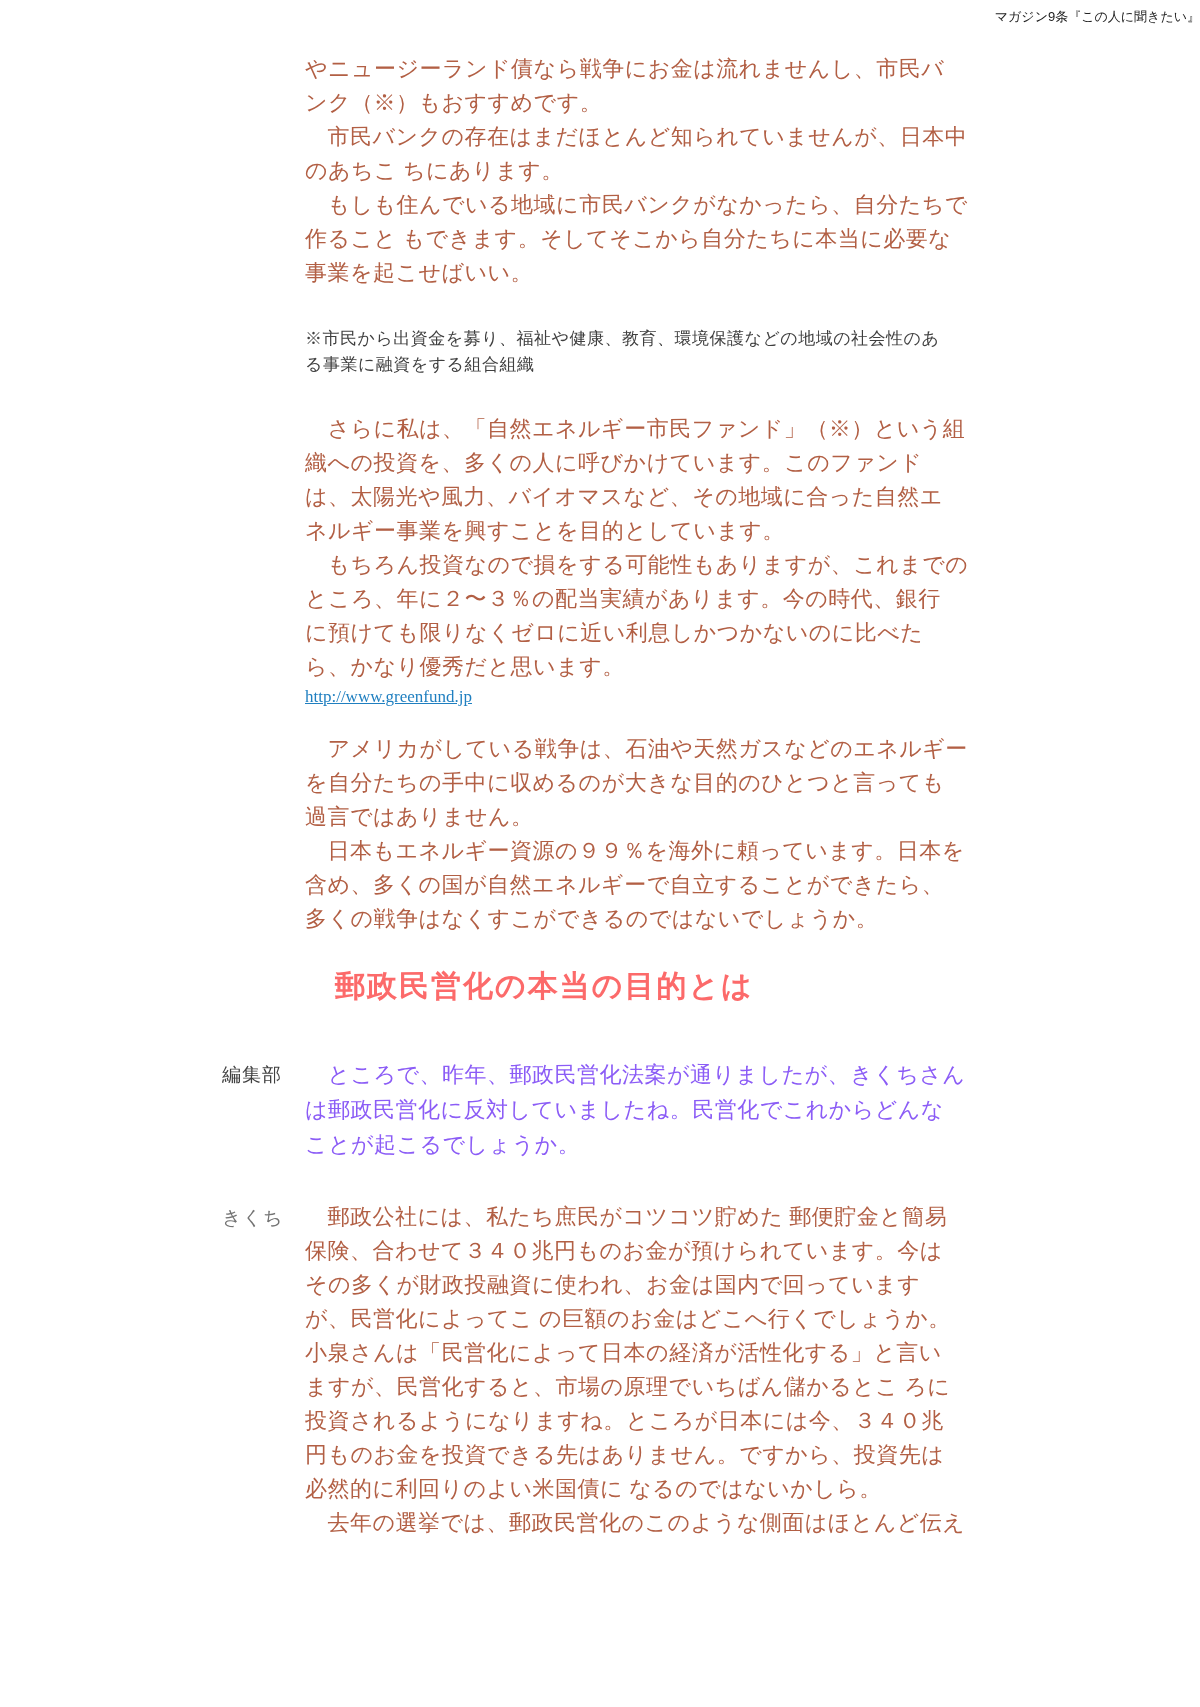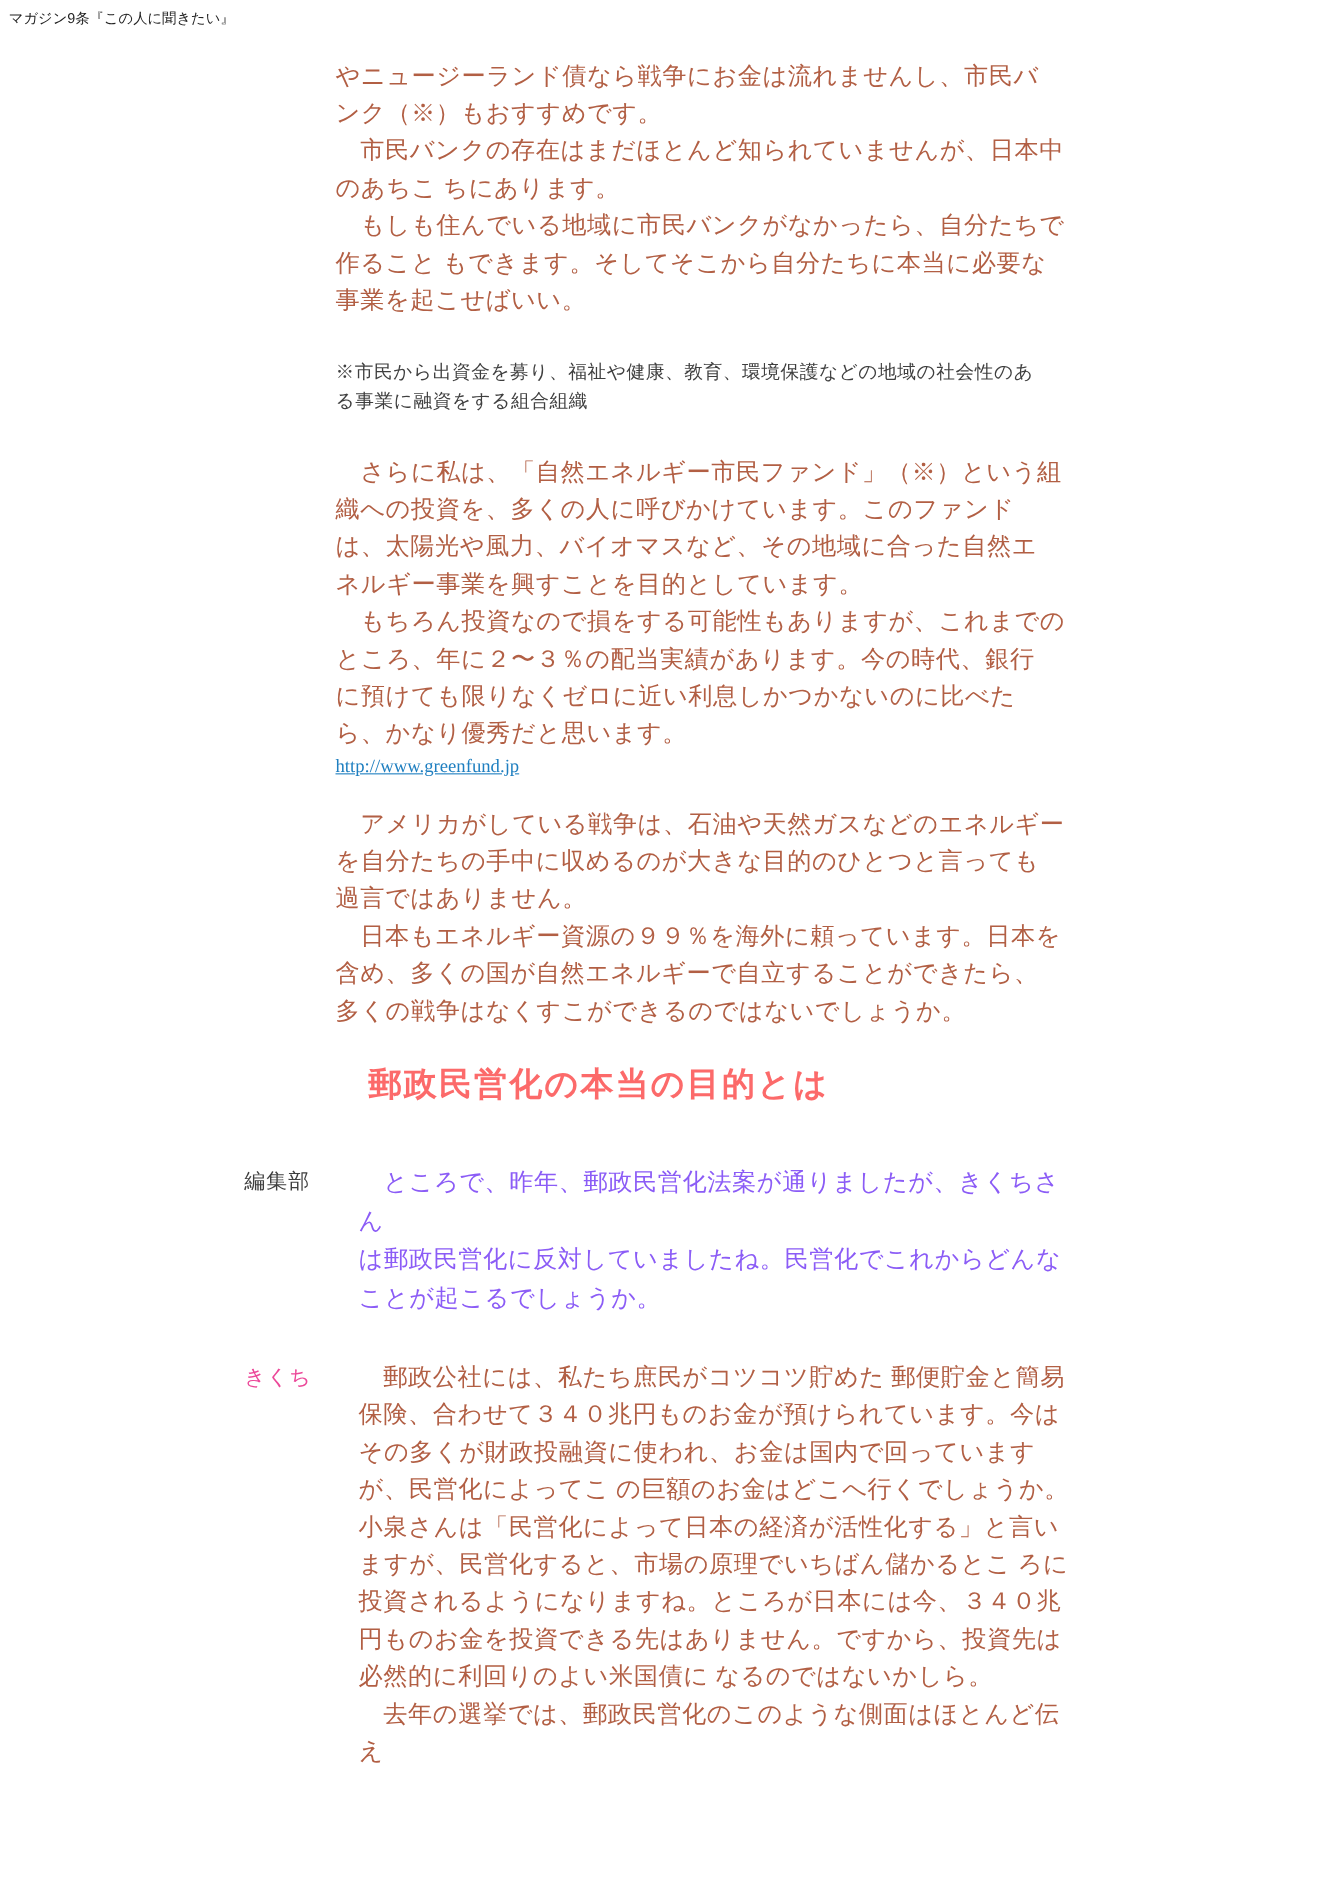--- a/index.html
+++ b/index.html
@@ -12,20 +12,21 @@
     min-height: 1707px;
     position: relative;
     font-family: "Liberation Serif", "DejaVu Serif", serif;
   }
   .page-header {
     padding: 8px 0 0 8px;
     font-family: "Liberation Sans", "DejaVu Sans", sans-serif;
     font-size: 13px;
     line-height: 18px;
     color: #222222;
+    text-align: right;
   }
   .article {
     margin-left: 222px;
     width: 760px;
   }
   .para {
     white-space: pre-line;
     padding-left: 83px;
     font-size: 22px;
     letter-spacing: 0.5px;
@@ -60,32 +61,31 @@
     font-family: "Liberation Sans", "DejaVu Sans", sans-serif;
     font-weight: bold;
     font-size: 30px;
     letter-spacing: 2px;
     line-height: 38px;
     color: #fc6a6a;
   }
   .qa-row {
     display: flex;
     align-items: flex-start;
-    gap: 21px;
   }
   .qa-row-q { margin-top: 52px; }
   .qa-row-a { margin-top: 38px; }
   .qa-speaker {
     flex: 0 0 83px;
     font-size: 19px;
     letter-spacing: 1px;
     line-height: 35px;
   }
   .qa-speaker-dark { color: #3f3f3f; }
-  .qa-speaker-brown { color: #ec4899; }
+  .qa-speaker-brown { color: #737373; }
   .qa-text {
     flex: 1 1 auto;
     white-space: pre-line;
     font-size: 22px;
     letter-spacing: 0.5px;
   }
   .qa-text-q {
     line-height: 35px;
     color: #8b5cf6;
     font-family: Liberation Serif, serif;

